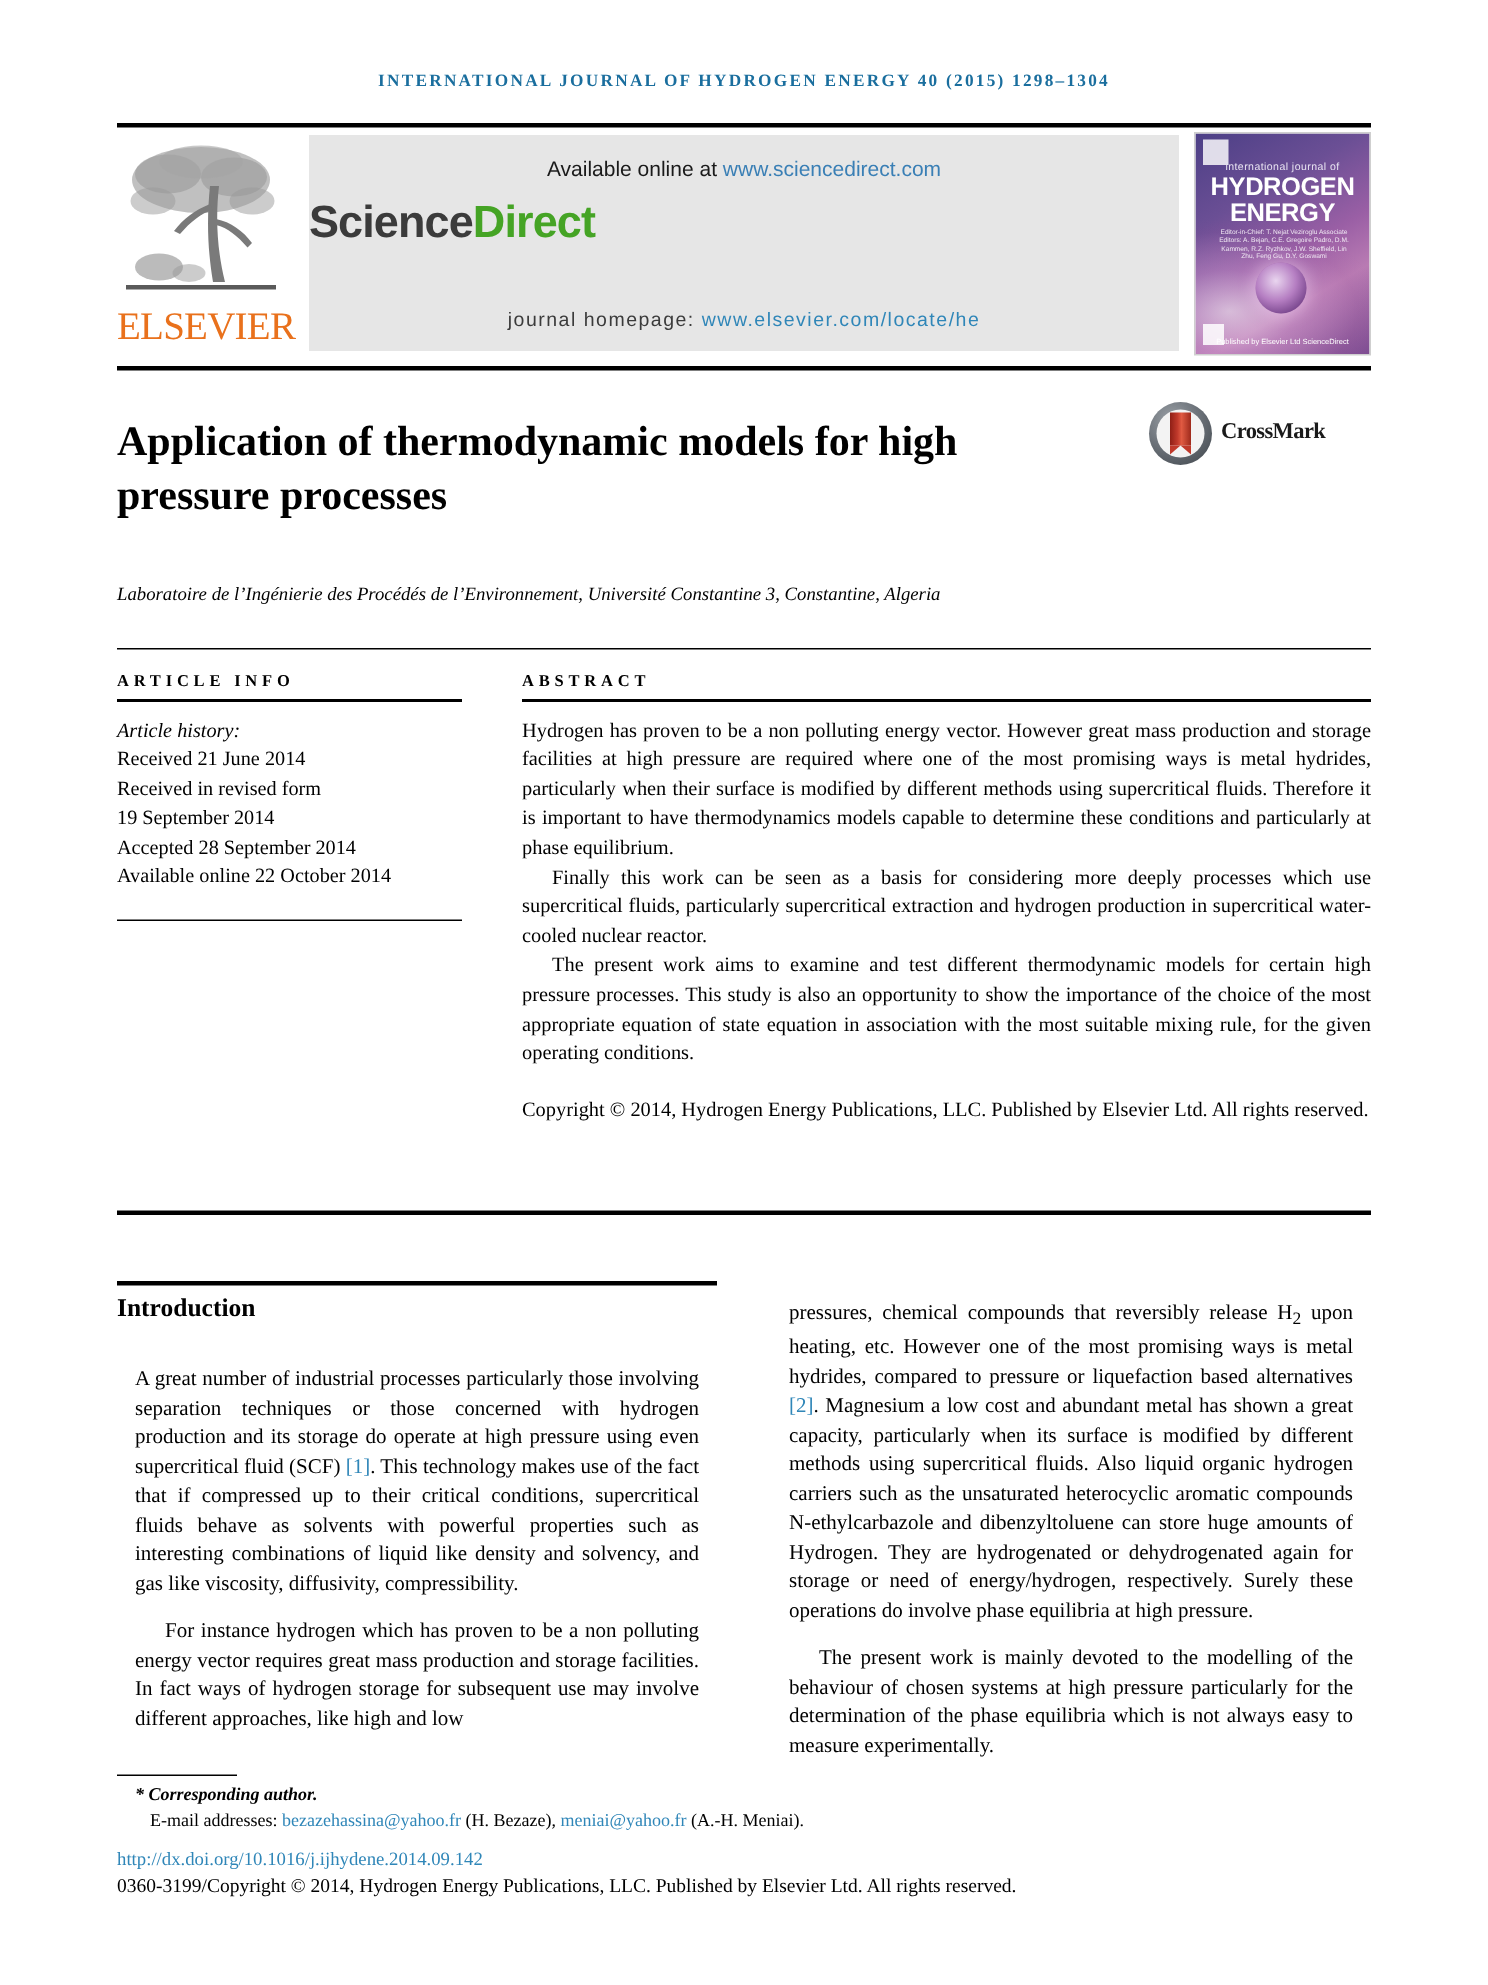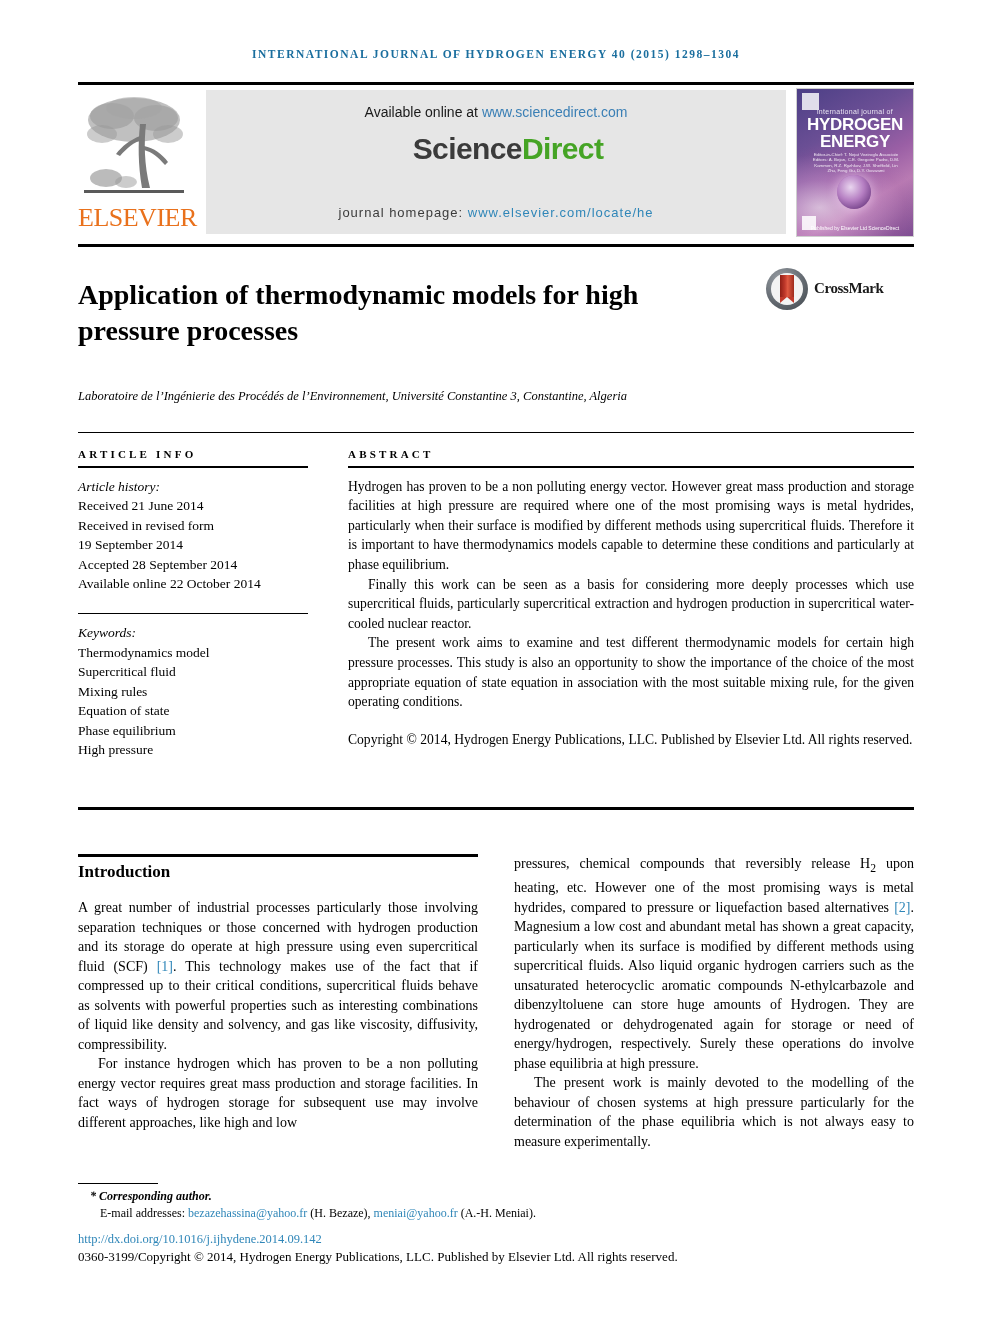--- a/index.html
+++ b/index.html
@@ -96,26 +96,25 @@
     text-align: center;
     font-family: "Liberation Sans", "DejaVu Sans", sans-serif;
     font-size: 14px;
     color: #1a1a1a;
   }
   .sd-available .lnk { color: #3a7fb5; }
   .sd-logo {
     position: absolute;
     left: 0; top: 42px;
     width: 580px;
-    text-align: center;
+    text-align: left;
     font-family: "Liberation Sans", "DejaVu Sans", sans-serif;
     font-size: 30px;
     font-weight: bold;
     letter-spacing: -0.6px;
-    padding-left: 12px;
   }
   .sd-logo .sci { color: #3b3b3b; }
   .sd-logo .dir { color: #45a425; }
   .sd-home {
     position: absolute;
     left: 0; bottom: 14px;
     width: 580px;
     text-align: center;
     font-family: "Liberation Sans", "DejaVu Sans", sans-serif;
     font-size: 13px;
@@ -406,21 +405,21 @@
     left: 514px;
     top: 854px;
     width: 400px;
   }
   .col-body {
     font-family: "Liberation Serif", "DejaVu Serif", serif;
     font-size: 14px;
     line-height: 19.5px;
     text-align: justify;
   }
-  .col-body p { margin: 0; text-indent: 20px; }
+  .col-body p { margin: 12px; text-indent: 20px; }
   .col-body p.first { text-indent: 0; }
   .ref { color: #2f86b8; }
 
   
   .foot-rule {
     position: absolute;
     left: 78px;
     top: 1183px;
     width: 80px;
     height: 1px;
@@ -534,29 +533,20 @@
     <div class="info-body">
       <div class="lab">Article history:</div>
       <div>Received 21 June 2014</div>
       <div>Received in revised form</div>
       <div>19 September 2014</div>
       <div>Accepted 28 September 2014</div>
       <div>Available online 22 October 2014</div>
     </div>
     <div class="info-gap"></div>
     <div class="info-rule2"></div>
-    <div class="info-body">
-      <div class="lab">Keywords:</div>
-      <div>Thermodynamics model</div>
-      <div>Supercritical fluid</div>
-      <div>Mixing rules</div>
-      <div>Equation of state</div>
-      <div>Phase equilibrium</div>
-      <div>High pressure</div>
-    </div>
   </div>
 
   <div class="abs-col">
     <div class="sec-head">ABSTRACT</div>
     <div class="thin-rule"></div>
     <div class="abs-body">
       <p class="first">Hydrogen has proven to be a non polluting energy vector. However great mass production and storage facilities at high pressure are required where one of the most promising ways is metal hydrides, particularly when their surface is modified by different methods using supercritical fluids. Therefore it is important to have thermodynamics models capable to determine these conditions and particularly at phase equilibrium.</p>
       <p>Finally this work can be seen as a basis for considering more deeply processes which use supercritical fluids, particularly supercritical extraction and hydrogen production in supercritical water-cooled nuclear reactor.</p>
       <p>The present work aims to examine and test different thermodynamic models for certain high pressure processes. This study is also an opportunity to show the importance of the choice of the most appropriate equation of state equation in association with the most suitable mixing rule, for the given operating conditions.</p>
       <p class="copy">Copyright © 2014, Hydrogen Energy Publications, LLC. Published by Elsevier Ltd. All rights reserved.</p>

